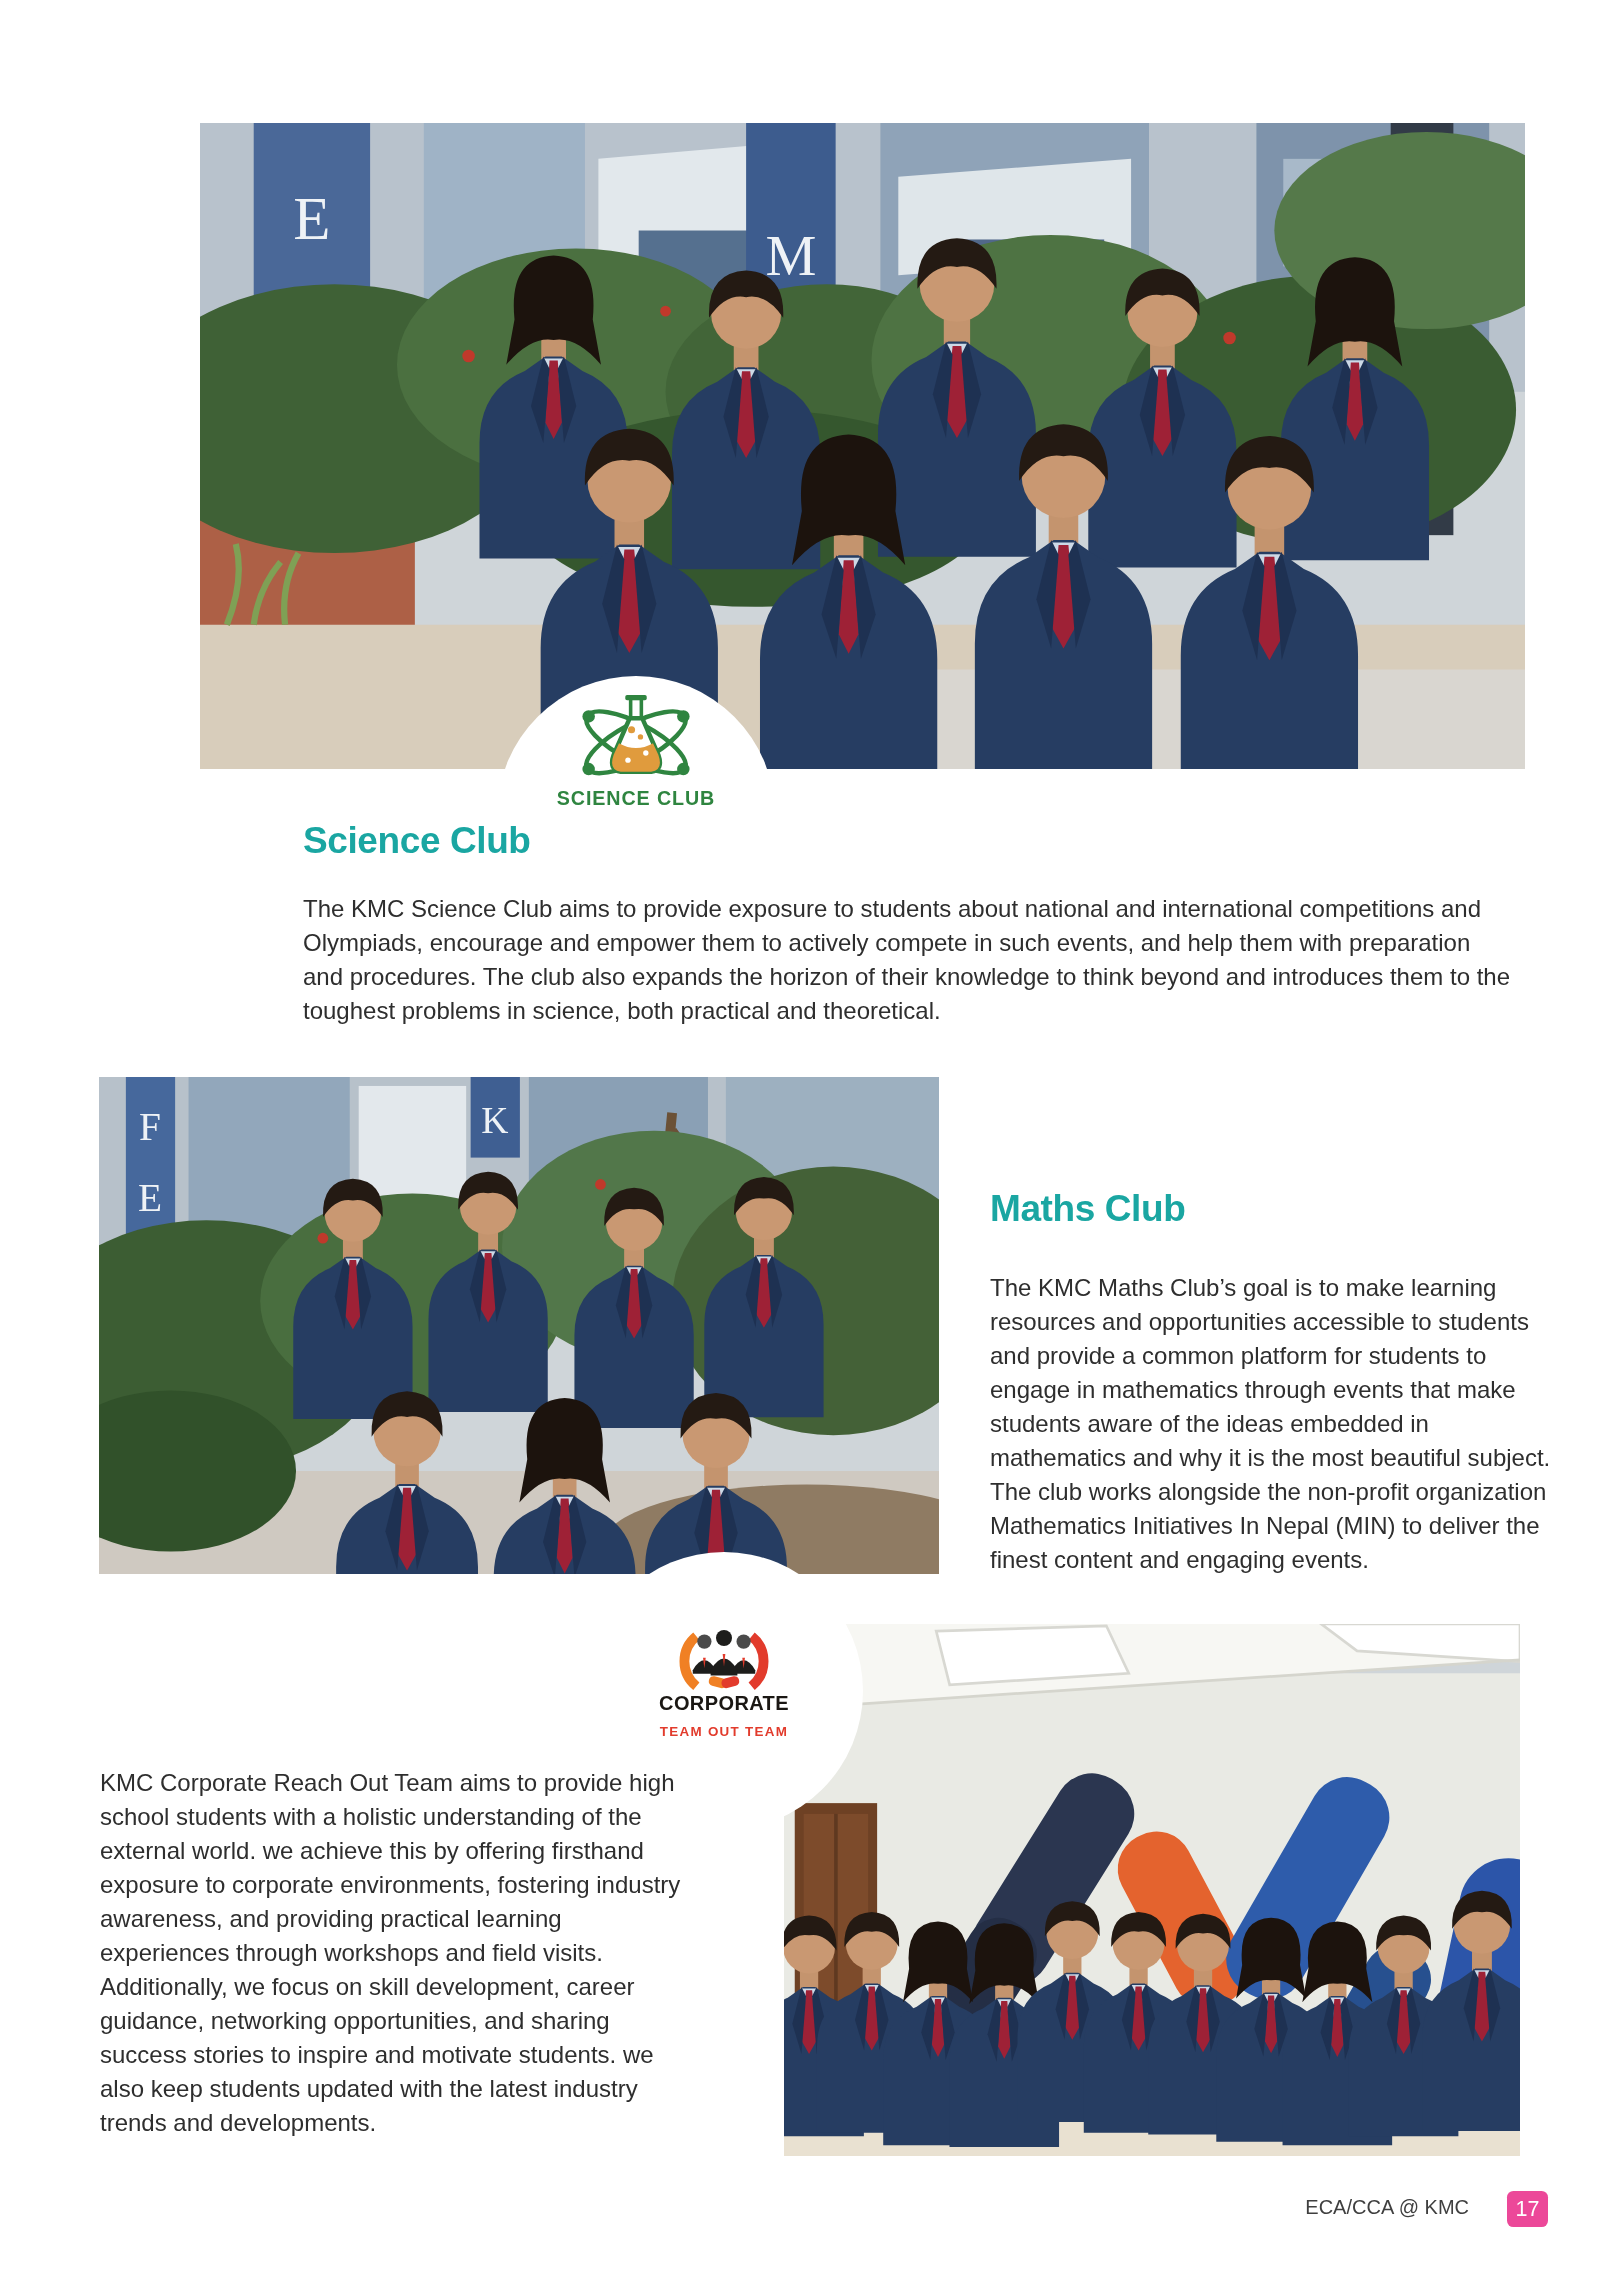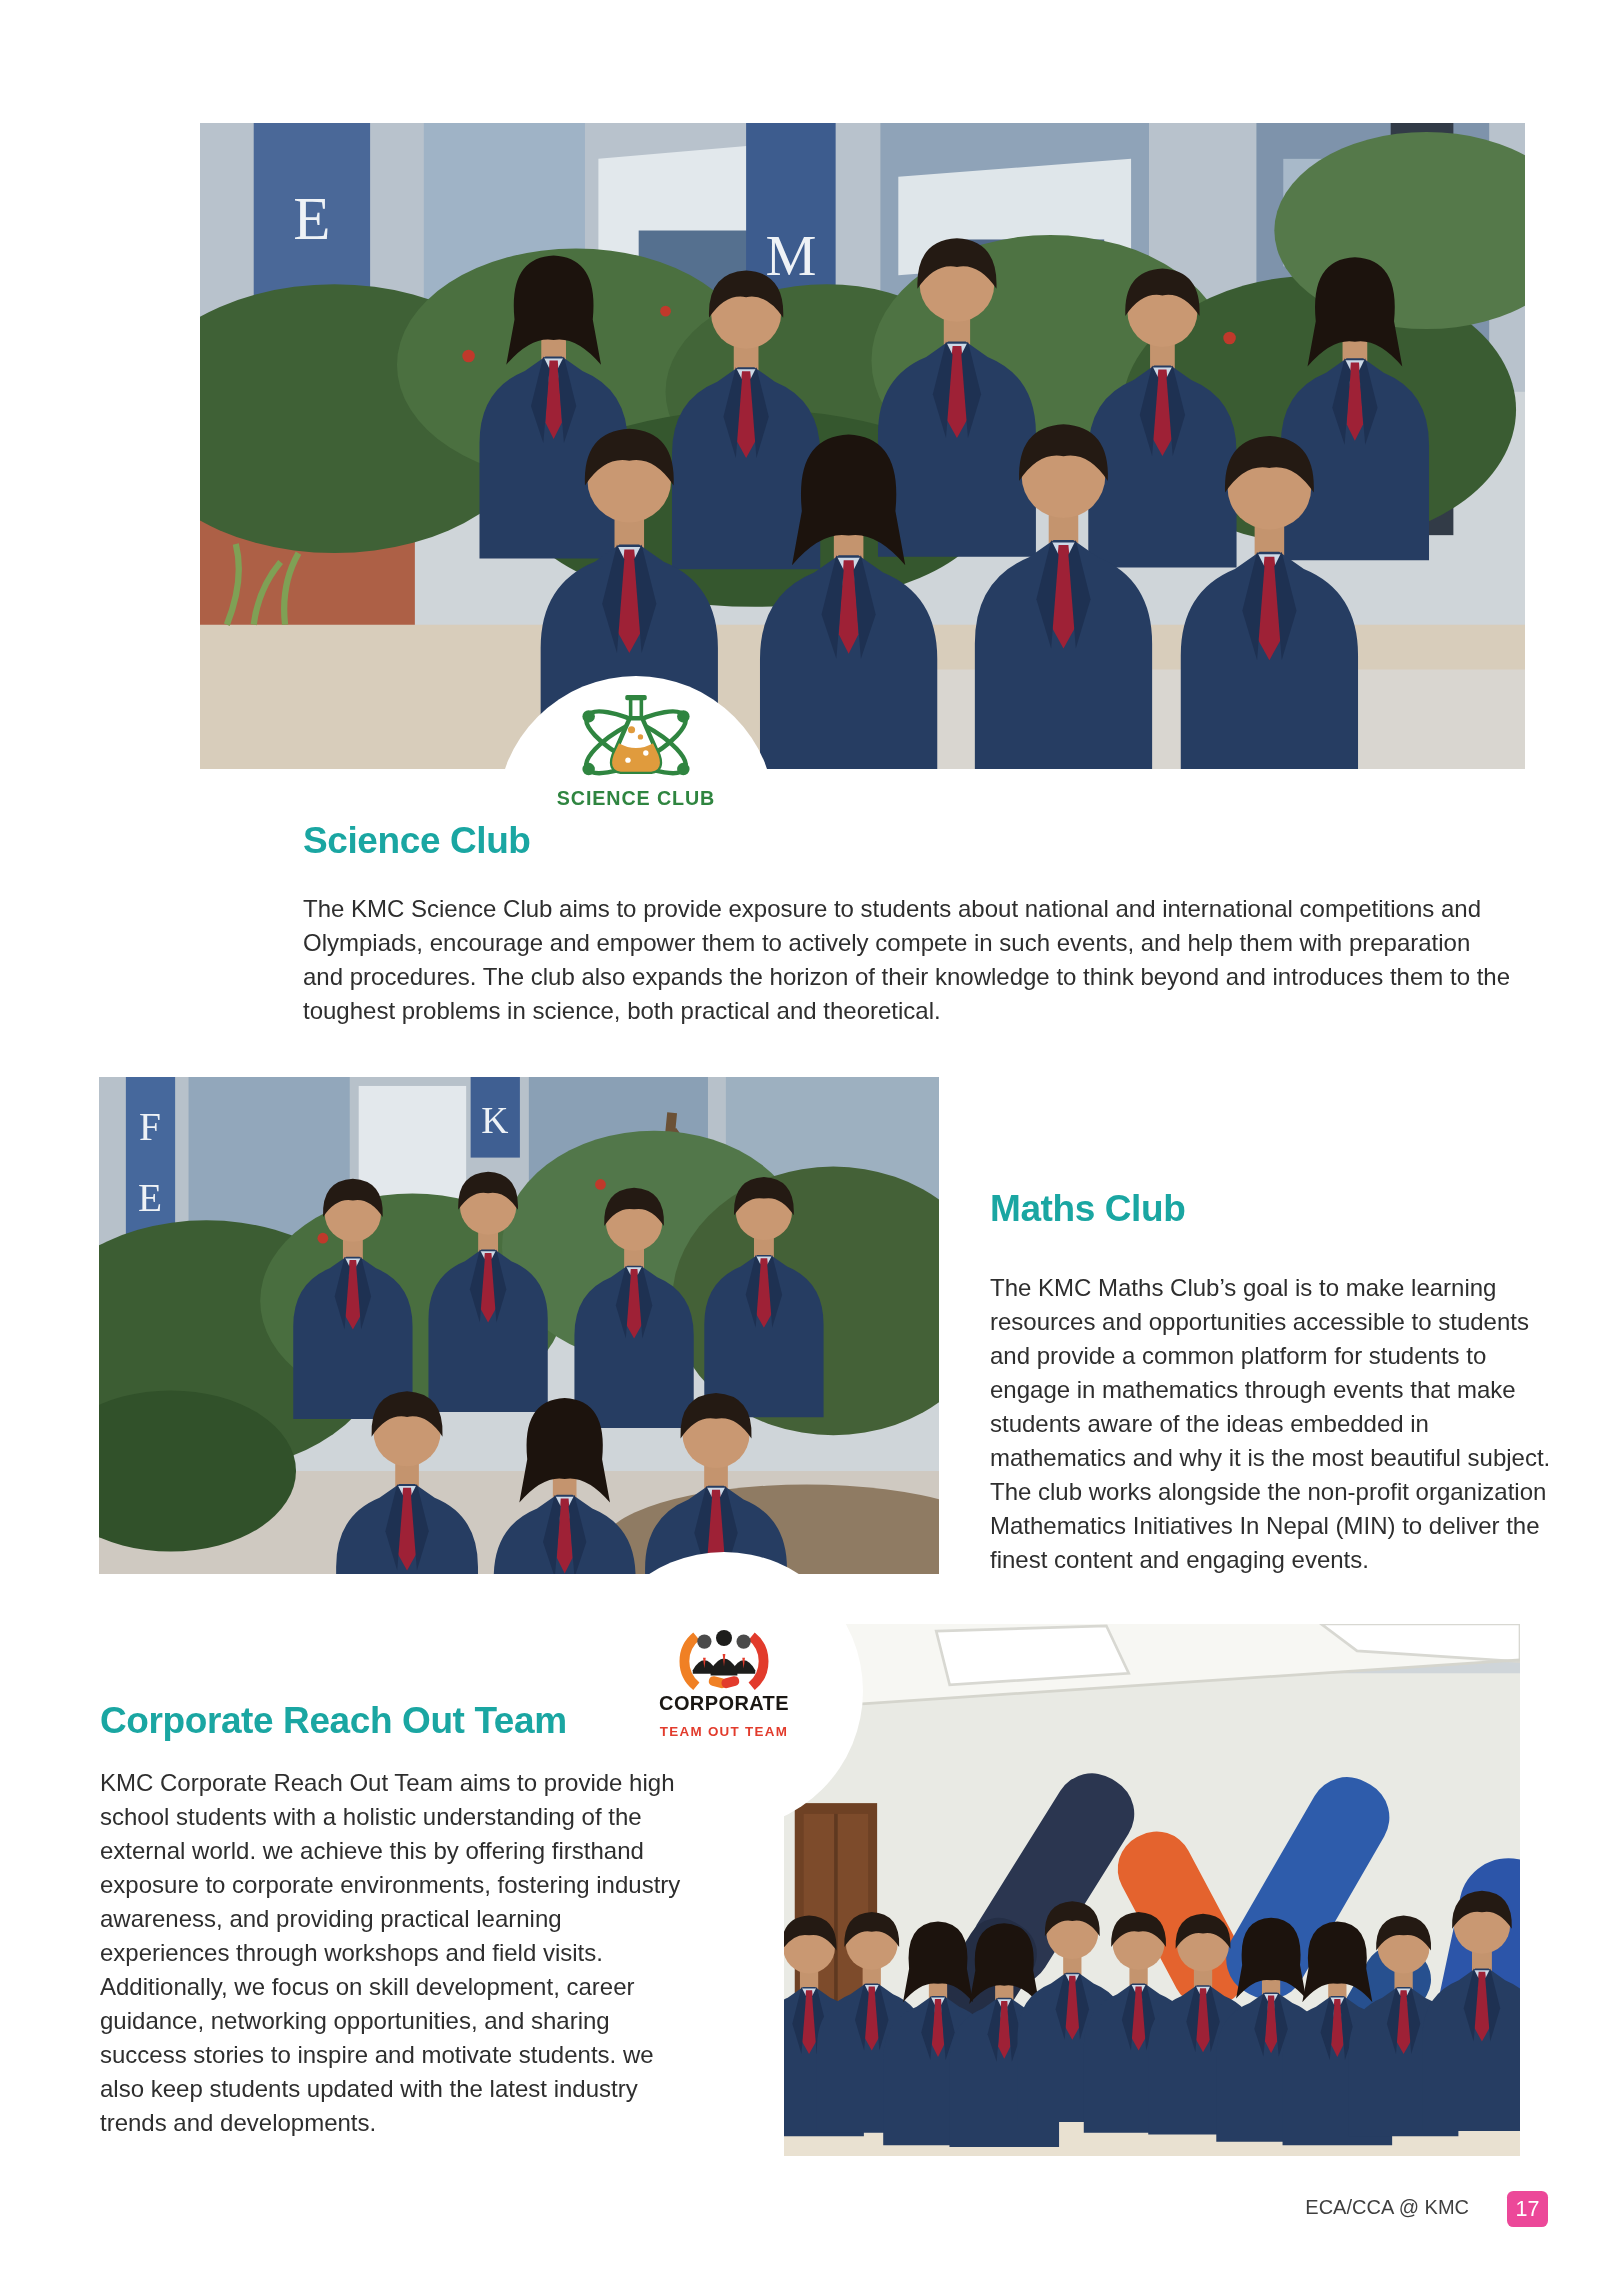--- a/index.html
+++ b/index.html
@@ -230,20 +230,19 @@
       <circle cx="65" cy="12" r="9" fill="#1d1d1b"></circle>
       <path d="M50,48 Q65,22 80,48 L80,54 L50,54 Z" fill="#1d1d1b"></path>
       <polygon points="63.5,30 66.5,30 65,44" fill="#e23b2c"></polygon>
       <rect x="48" y="56" width="20" height="11" rx="5" fill="#f08024" transform="rotate(14 58 61)"></rect>
       <rect x="62" y="56" width="20" height="11" rx="5" fill="#e23b2c" transform="rotate(-14 72 61)"></rect>
     </svg>
     <div class="corp-logo-title">CORPORATE</div>
     <div class="corp-logo-sub">TEAM OUT TEAM</div>
   </div>
 
-  <div class="section-heading" id="heading-corporate">Corporate Reach Out Team</div>
   <div class="body-text" id="para-corporate">KMC Corporate Reach Out Team aims to provide high school students with a holistic understanding of the external world. we achieve this by offering firsthand exposure to corporate environments, fostering industry awareness, and providing practical learning experiences through workshops and field visits. Additionally, we focus on skill development, career guidance, networking opportunities, and sharing success stories to inspire and motivate students. we also keep students updated with the latest industry trends and developments.</div>
 
   <div class="footer">ECA/CCA @ KMC</div>
   <div class="page-badge">17</div>
 
 </div>
 
 
 </body></html>

